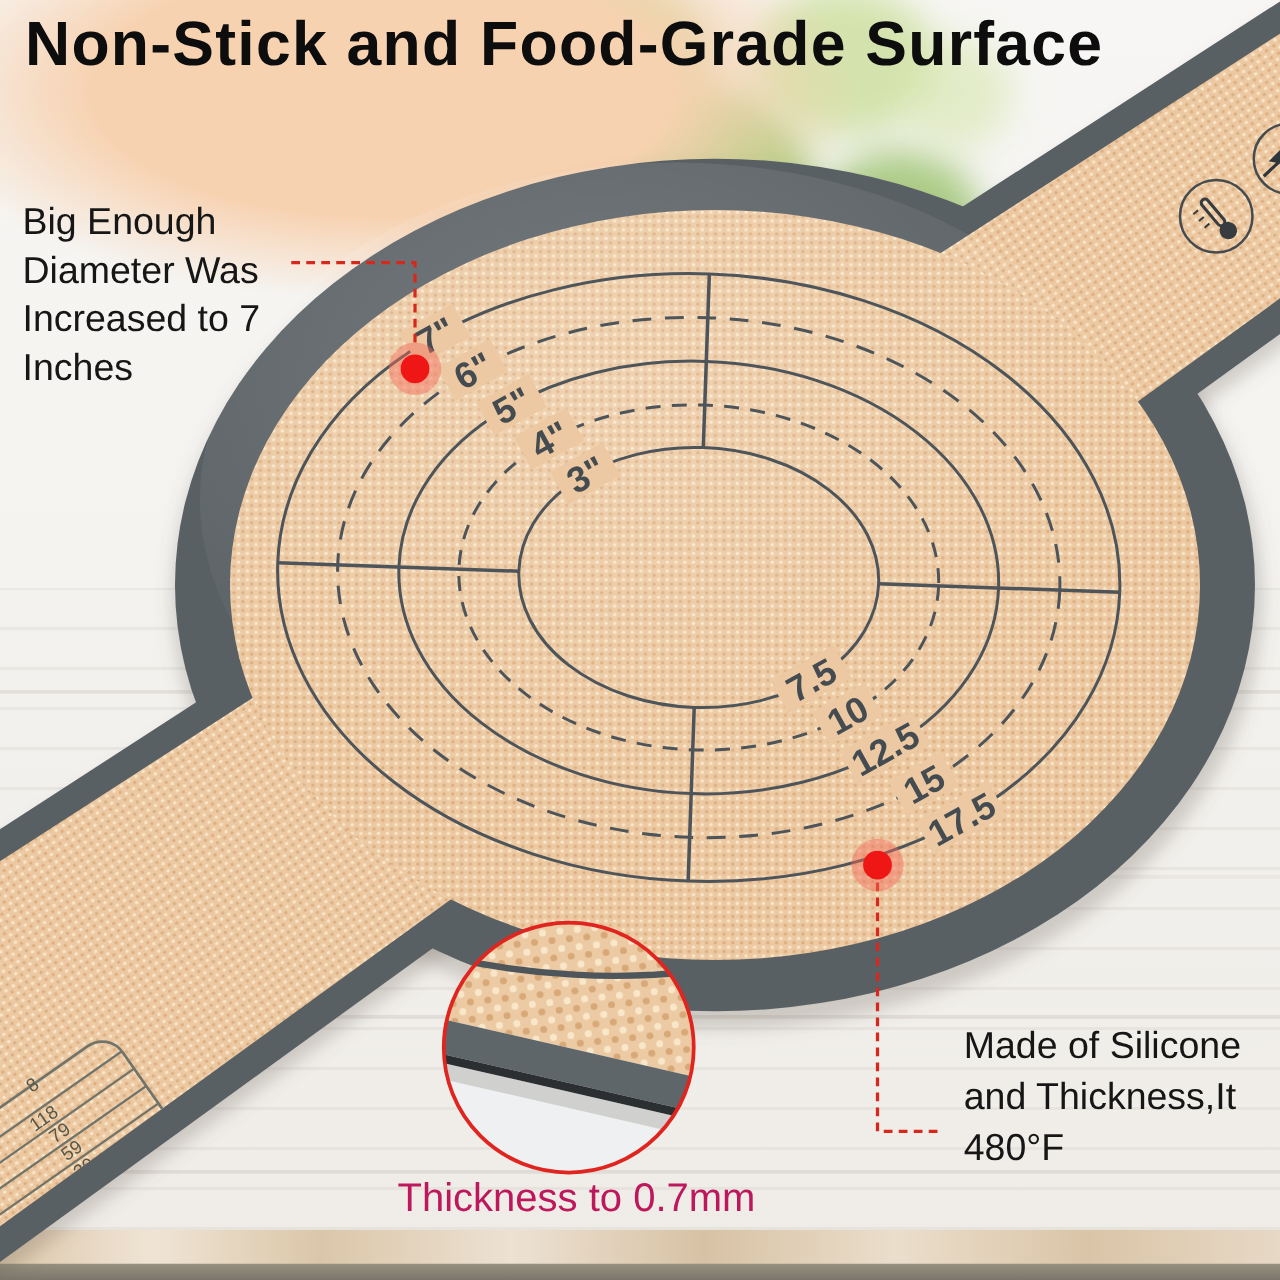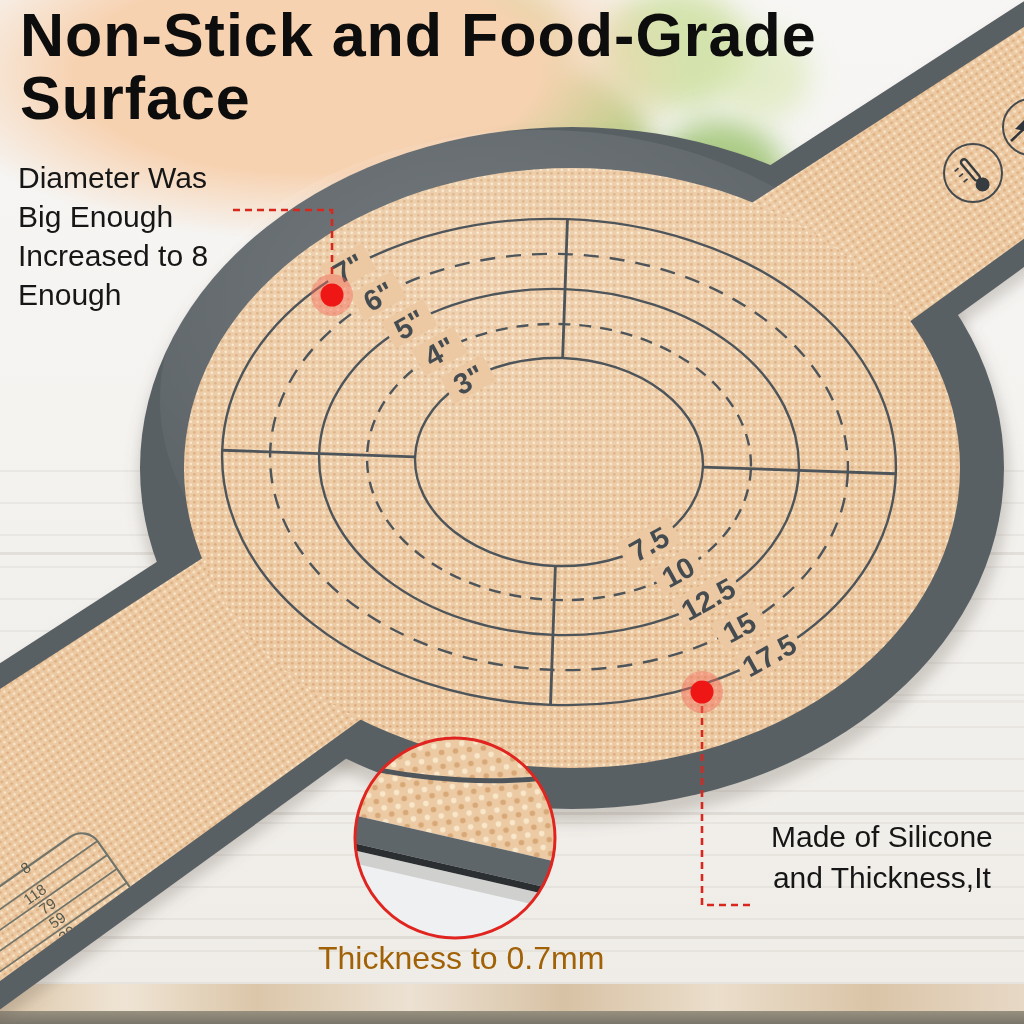--- a/index.html
+++ b/index.html
@@ -14,27 +14,27 @@
           linear-gradient(180deg,#f3f2ef 0%,#efece7 100%);}
   .seam{position:absolute;left:0;width:100%;height:3px;background:rgba(140,130,118,0.16);}
   .grain{position:absolute;left:0;top:984px;width:100%;height:30px;opacity:.9;
          background:linear-gradient(90deg,#dcc4a4,#efe3d2 12%,#d9c2a2 25%,#ece0d0 40%,#d5bd9d 55%,#eadcc8 70%,#d8c0a0 85%,#e6d6c2);}
   .floor-edge{position:absolute;left:0;top:1011px;width:100%;height:13px;
          background:linear-gradient(180deg,#97907f,#7b766b);}
   .blob{position:absolute;border-radius:50%;filter:blur(14px);}
   .peach{position:absolute;left:-80px;top:-95px;width:770px;height:335px;
          background:radial-gradient(ellipse closest-side,#f7d2b1 60%,rgba(247,210,177,0) 100%);}
   
-  .title{position:absolute;left:20px;top:4px;font-size:61px;line-height:63px;
+  .title{position:absolute;left:20px;top:4px;font-size:50px;line-height:63px;
          font-weight:bold;letter-spacing:1px;color:#0d0d0d;}
   .callout{position:absolute;color:#161616;font-size:30px;line-height:39px;}
   .callout span{display:block;}
   #callout-diameter{left:18px;top:158px;}
-  #callout-material{left:771px;top:816px;line-height:41px;text-align:center;}
-  #thickness-label{position:absolute;left:318px;top:940px;font-size:32px;color:#a16207;}
+  #callout-material{left:771px;top:816px;line-height:41px;}
+  #thickness-label{position:absolute;left:318px;top:940px;font-size:32px;color:#be185d;}
   
   svg.overlay{position:absolute;left:0;top:0;}
   .mk{stroke:#4d545a;fill:none;stroke-width:2.4px;}
   .mk-rad{stroke:#4d545a;stroke-width:2.8px;}
   .lblbg{fill:#ecc9a2;}
   .mk-label{font-family:"Liberation Sans",sans-serif;font-size:29px;font-weight:bold;
             fill:#454c51;text-anchor:middle;}
   .tbl-line{stroke:#71746a;stroke-width:1.8px;fill:none;}
   .tbl-num{font-family:"Liberation Sans",sans-serif;font-size:15px;fill:#55584c;text-anchor:end;}
   .redline{fill:none;stroke:#d8281d;stroke-width:2.6px;stroke-dasharray:7 5;}
@@ -224,26 +224,27 @@
       <circle cx="702" cy="692" r="11.5" fill="#ef1716"></circle>
     </g>
   </svg>
 
   <div class="title">
     <span>Non-Stick and</span>
     <span>Food-Grade Surface</span>
   </div>
 
   <div class="callout" id="callout-diameter">
+    <span>Big Enough</span>
     <span>Diameter Was</span>
-    <span>Big Enough</span>
-    <span>Increased to 8</span>
-    <span>Enough</span>
+    <span>Increased to 7</span>
+    <span>Inches</span>
   </div>
 
   <div class="callout" id="callout-material">
     <span>Made of Silicone</span>
     <span>and Thickness,It</span>
+    <span>480°F</span>
   </div>
 
   <div id="thickness-label">Thickness to 0.7mm</div>
 
 </div>
 
 </body></html>

